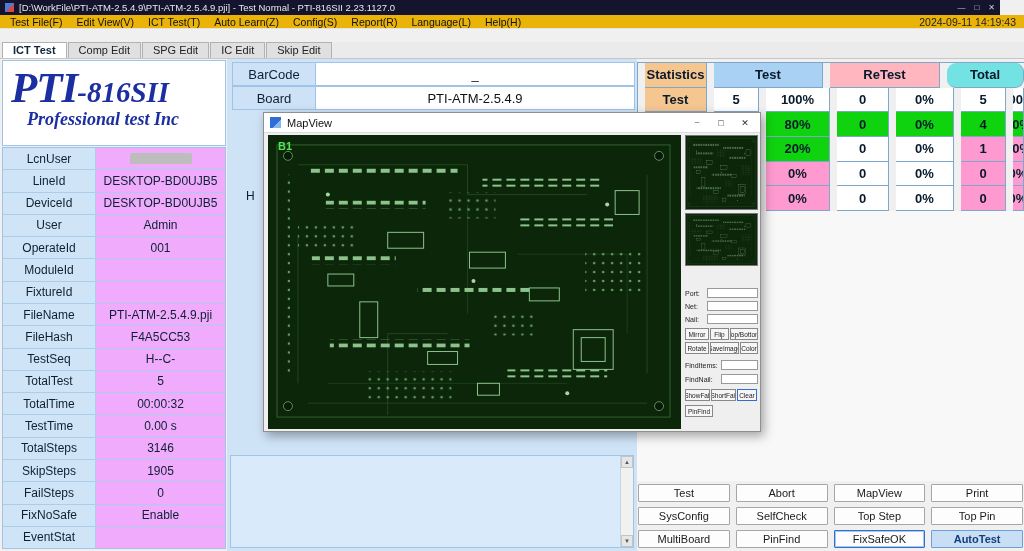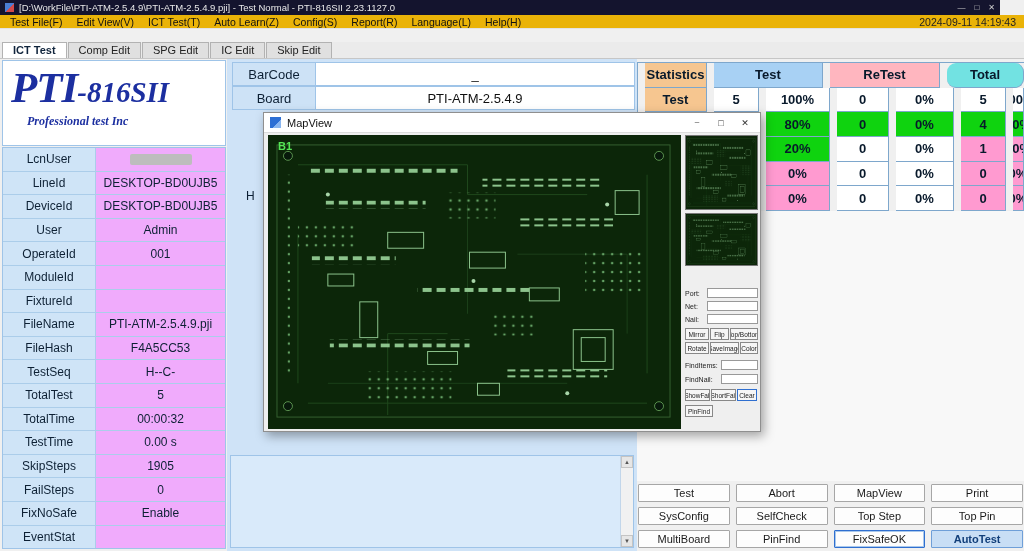--- a/index.html
+++ b/index.html
@@ -35,21 +35,21 @@
   .tab.active { background:#ffffff; color:#10243c; font-weight:bold; }
 
   
   .logo-box { position:absolute; left:2px; top:60px; width:224px; height:86px;
               background:#ffffff; border:1px solid #9fc4e8; padding:5px 0 0 8px; overflow:hidden; }
   .logo-line { font-family:"Liberation Serif", serif; font-style:italic; font-weight:bold;
                color:#1c2fa0; line-height:1; white-space:nowrap; }
   .logo-prefix { font-size:43px; letter-spacing:-1px; }
   .logo-suffix { font-size:29px; }
   .logo-tagline { font-family:"Liberation Serif", serif; font-style:italic; font-weight:bold;
-                  color:#1c2fa0; font-size:12px; margin-top:5px; padding-left:16px; }
+                  color:#1c2fa0; font-size:18px; padding-left:16px; }
 
   
   .info-table { position:absolute; left:2px; top:147px; width:224px; height:402px;
                 display:flex; flex-direction:column; border:1px solid #9fc4e8; background:#fff; }
   .info-row { flex:1; display:flex; border-bottom:1px solid #abcdea; min-height:0; }
   .info-row:last-child { border-bottom:none; }
   .info-label { width:93px; background:#cfe4f7; border-right:1px solid #abcdea;
                 display:flex; align-items:center; justify-content:center;
                 font-size:12px; color:#0d2034; }
   .info-value { flex:1; display:flex; align-items:center; justify-content:center;
@@ -234,20 +234,24 @@
       <div class="info-label">TotalTest</div>
       <div class="info-value">5</div>
     </div>
     <div class="info-row">
       <div class="info-label">TotalTime</div>
       <div class="info-value">00:00:32</div>
     </div>
     <div class="info-row">
       <div class="info-label">TestTime</div>
       <div class="info-value">0.00 s</div>
+    </div>
+    <div class="info-row">
+      <div class="info-label">TotalSteps</div>
+      <div class="info-value">3146</div>
     </div>
     <div class="info-row">
       <div class="info-label">SkipSteps</div>
       <div class="info-value">1905</div>
     </div>
     <div class="info-row">
       <div class="info-label">FailSteps</div>
       <div class="info-value">0</div>
     </div>
     <div class="info-row">

